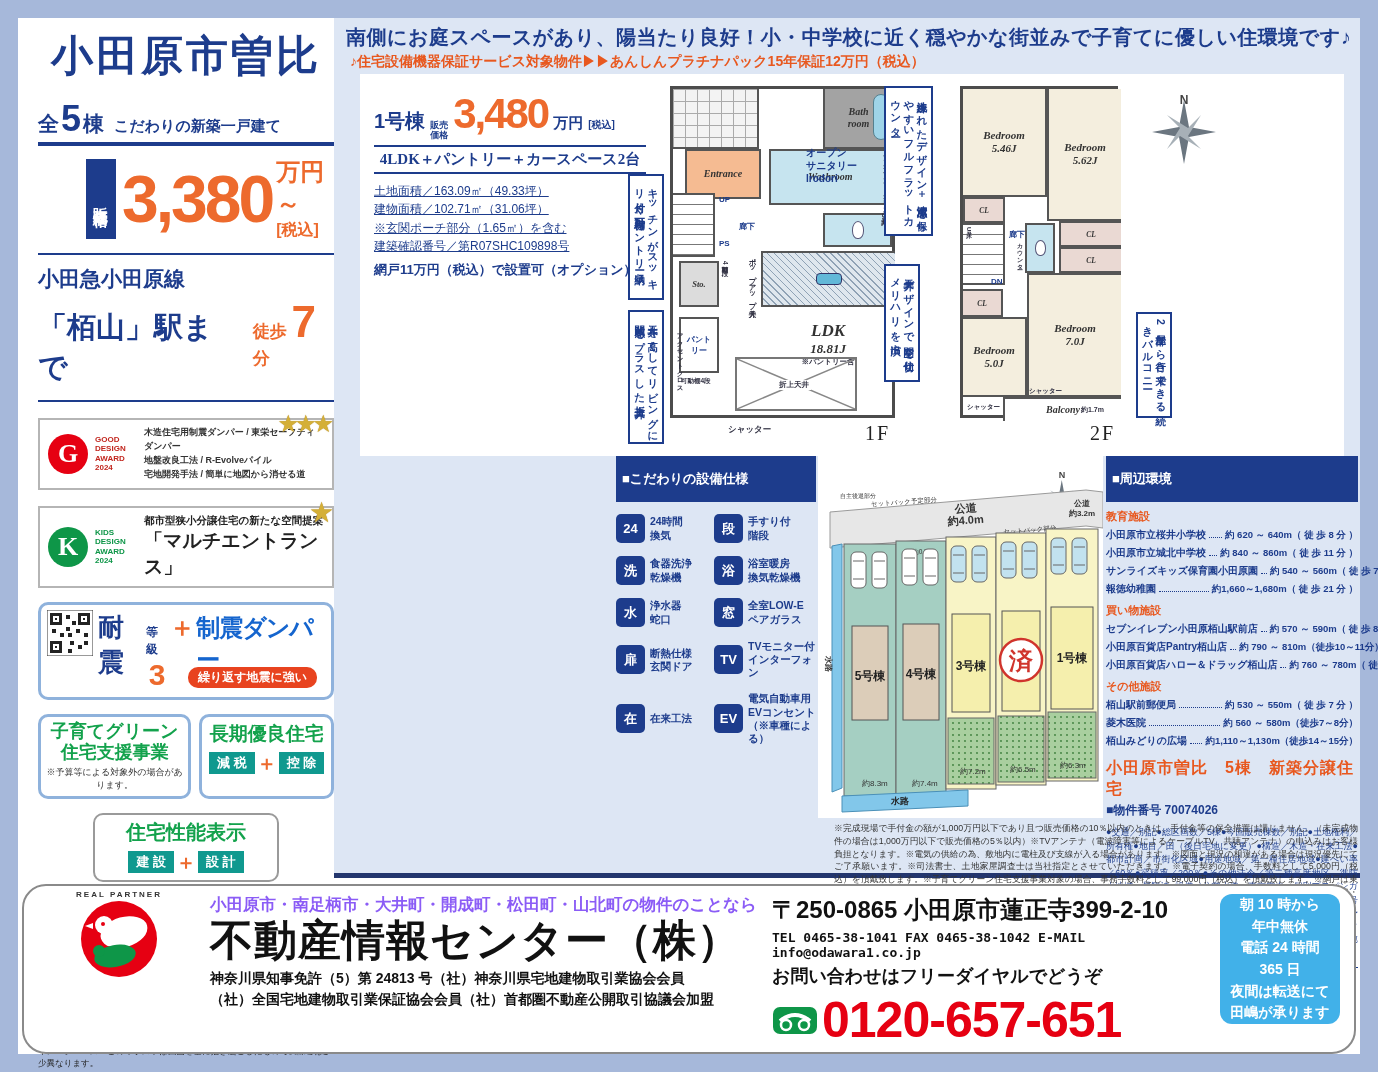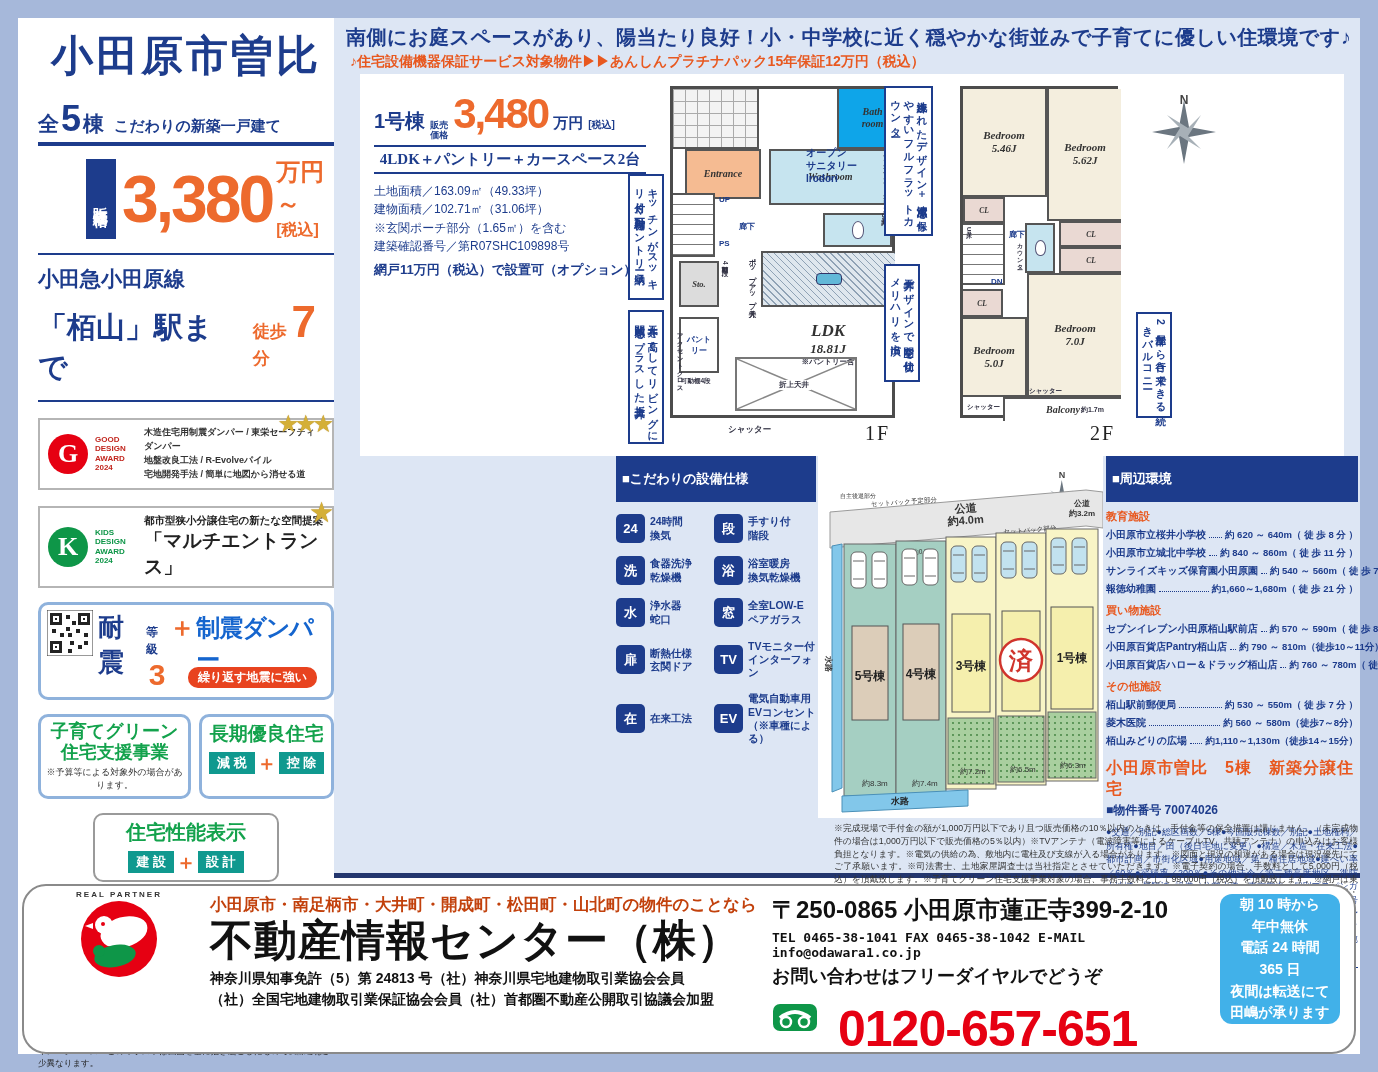--- a/index.html
+++ b/index.html
@@ -66,21 +66,21 @@
   .panel { position:absolute; left:26px; top:56px; width:984px; height:382px; background:#fff; }
 
   .u1 { position:absolute; left:14px; top:16px; width:272px; }
   .u1-row { display:flex; align-items:baseline; gap:5px; }
   .u1-name { font:700 20px "Liberation Sans",sans-serif; color:#1d3c8c; }
   .u1-plabel { font:700 9px/1.15 "Liberation Sans",sans-serif; color:#1d3c8c; }
   .u1-pnum { font:800 42px "Liberation Sans",sans-serif; color:#ed6a2d; letter-spacing:-2px; }
   .u1-punit { font:700 15px "Liberation Sans",sans-serif; color:#1d3c8c; }
   .u1-ptax { font:700 10px "Liberation Sans",sans-serif; color:#1d3c8c; }
   .u1-layout { border-top:2px solid #1d3c8c; border-bottom:2px solid #1d3c8c; text-align:center; font:700 15px "Liberation Serif",serif; color:#1d3c8c; padding:3px 0; margin-top:4px; }
-  .u1-specs { font:12px/1.55 "Liberation Sans",sans-serif; color:#1d3c8c; margin-top:8px; }
+  .u1-specs { font:12px/1.55 "Liberation Sans",sans-serif; color:#1d3c8c; margin-top:8px;text-decoration:underline; }
   .u1-opt { font:700 13px "Liberation Sans",sans-serif; color:#1d3c8c; margin-top:5px; }
 
   .fplan { position:absolute; border:3px solid #4c4c4c; background:#fff; }
   .f1 { left:310px; top:12px; width:225px; height:332px; }
   .f2 { left:600px; top:12px; width:158px; height:332px; }
   .room { position:absolute; border:2px solid #555; display:flex; align-items:center; justify-content:center; text-align:center; }
   .rname { font:italic 700 10px/1.2 "Liberation Serif",serif; color:#333; }
   .tile { background-color:#f3f3f3; background-image:linear-gradient(#aaa 1px, transparent 1px),linear-gradient(90deg,#aaa 1px, transparent 1px); background-size:12px 12px; }
   .stairs { background:repeating-linear-gradient(180deg,#fff 0 9px,#777 9px 10px); }
   .hatch { background:repeating-linear-gradient(45deg,#dfe7ee 0 4px,#8fa2b5 4px 5px); }
@@ -109,28 +109,28 @@
   .env-no { color:#1d3c8c; font:700 12px "Liberation Sans",sans-serif; margin-top:2px; }
   .env-details { font:9px/1.5 "Liberation Sans",sans-serif; color:#1d3c8c; text-align:justify; margin-top:7px; border-bottom:1.5px solid #1d3c8c; padding-bottom:6px; }
   .disc { position:absolute; left:500px; top:804px; width:524px; font:8.8px/1.45 "Liberation Sans",sans-serif; color:#333; text-align:justify; }
 
   
   .footer { position:absolute; left:4px; right:4px; top:866px; bottom:0; background:#fff; border:2px solid #8a8a8a; border-radius:24px; }
   .logo-wrap { position:absolute; left:20px; top:4px; width:150px; text-align:center; }
   .partner { font:700 8px "Liberation Sans",sans-serif; color:#333; letter-spacing:2px; }
   .badge { position:absolute; left:10px; top:96px; width:160px; background:#0e9648; color:#fff; border-radius:18px; padding:5px 0; font:700 13px/1.3 "Liberation Sans",sans-serif; text-align:center; }
   .co-block { position:absolute; left:186px; top:8px; width:555px; }
-  .areas { font:700 16.5px "Liberation Sans",sans-serif; color:#c2410c; }
+  .areas { font:700 16.5px "Liberation Sans",sans-serif; color:#8b5cf6; }
   .company { font:900 43px/1.05 "Liberation Sans",sans-serif; color:#111; letter-spacing:1px; margin-top:2px; }
   .licenses { font:700 14px/1.5 "Liberation Sans",sans-serif; color:#111; margin-top:5px; }
   .contact-block { position:absolute; left:748px; top:8px; width:462px; }
   .address { font:700 24px "Liberation Sans",sans-serif; color:#111; }
   .telline { font:700 13px "DejaVu Sans Mono",monospace; color:#111; margin-top:4px; }
   .inquiry { font:700 18px "Liberation Sans",sans-serif; color:#111; margin-top:4px; }
-  .phone-row { display:flex; align-items:flex-start; gap:20px; margin-top:12px; }
+  .phone-row { display:flex; align-items:center; gap:4px; margin-top:3px; }
   .phone-num { font:900 50px "Liberation Sans",sans-serif; color:#e60012; letter-spacing:-1px; }
   .hours { position:absolute; right:14px; top:8px; width:120px; height:130px; background:#41b1e9; border-radius:12px; color:#fff; font:700 14px/1.55 "Liberation Sans",sans-serif; display:flex; align-items:center; justify-content:center; text-align:center; }
 </style>
 </head>
 <body>
 
 <div class="page">
 <div class="inner">
 
   <div class="sidebar">
@@ -335,21 +335,21 @@
           <div>土地面積／163.09㎡（49.33坪）</div>
           <div>建物面積／102.71㎡（31.06坪）</div>
           <div>※玄関ポーチ部分（1.65㎡）を含む</div>
           <div>建築確認番号／第R07SHC109898号</div>
         </div>
         <div class="u1-opt">網戸11万円（税込）で設置可（オプション）</div>
       </div>
 
       <div class="fplan f1">
         <div class="room tile" style="left:0;top:0;width:86px;height:60px;border-left:none;border-top:none;"></div>
-        <div class="room" style="left:164px;top:0;width:69px;height:60px;background:#0ea5e9;border-right:none;border-top:none;">
+        <div class="room" style="left:150px;top:0;width:69px;height:60px;background:#a3a3a3;border-right:none;border-top:none;">
           <span class="rname pl">Bath
 room</span>
           <span style="position:absolute;right:3px;top:5px;width:16px;height:46px;background:#9fd4e8;border:1.5px solid #55808f;border-radius:8px;"></span>
         </div>
         <div class="room" style="left:12px;top:60px;width:76px;height:50px;background:#f5bb92;">
           <span class="rname">Entrance</span>
         </div>
         <div class="room" style="left:96px;top:60px;width:123px;height:56px;background:#c6e4ef;">
           <span class="rname">Washroom</span>
         </div>

